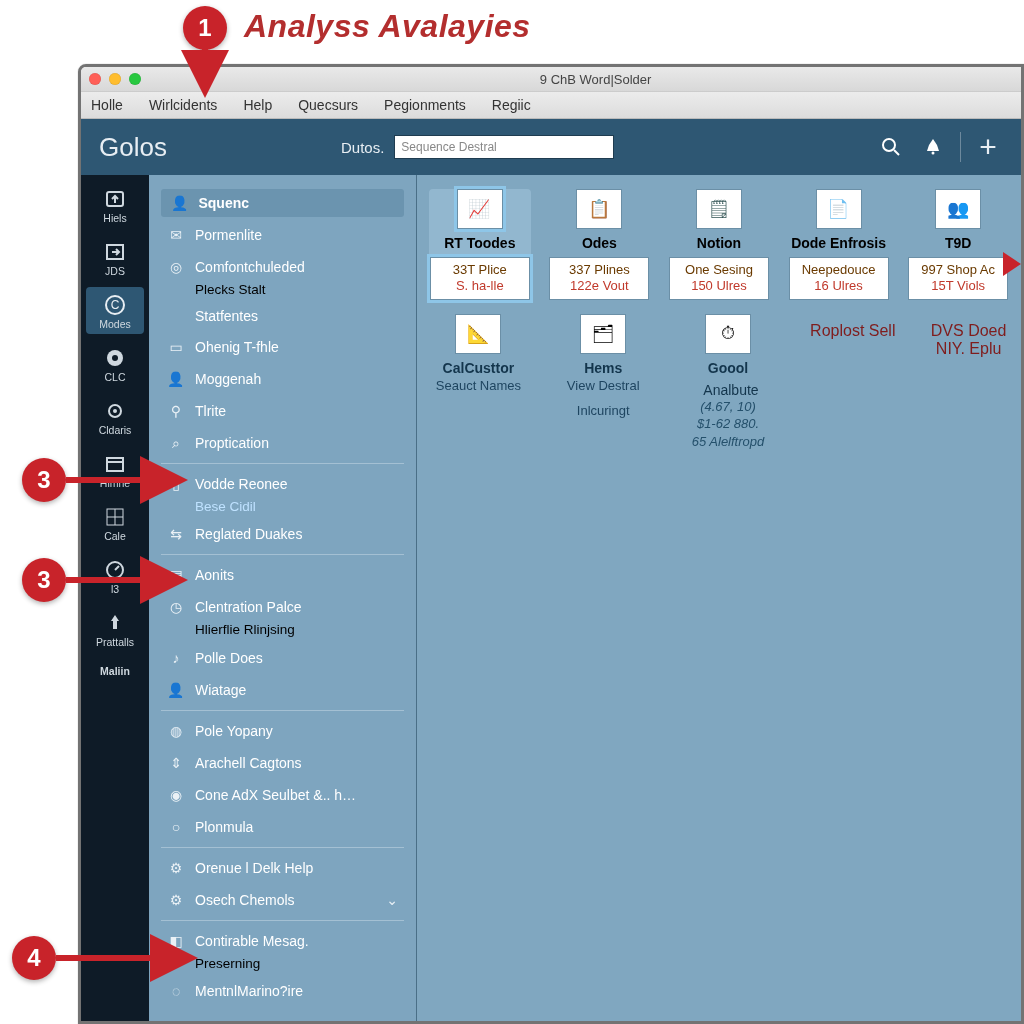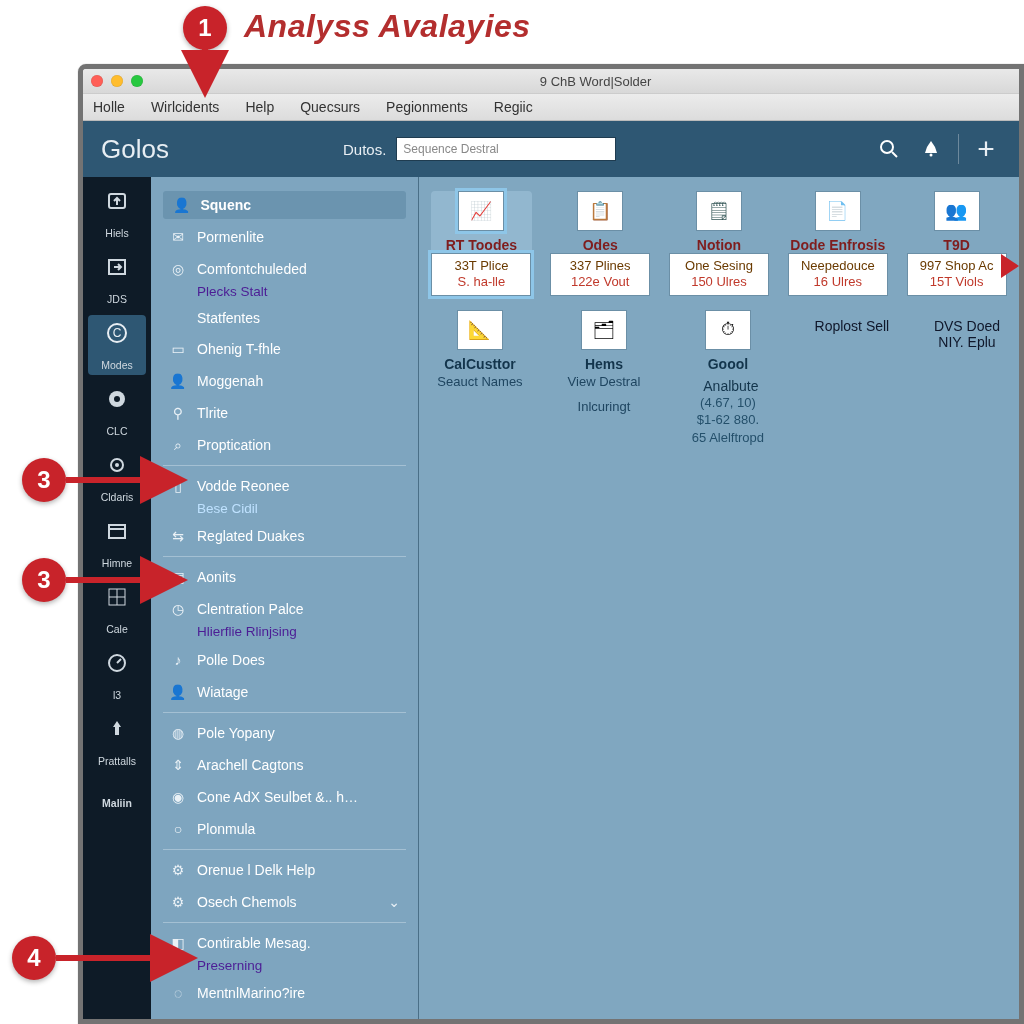--- a/index.html
+++ b/index.html
@@ -2,21 +2,21 @@
 <html><head>
 <meta charset="utf-8">
 <style>
 * { box-sizing: border-box; margin: 0; padding: 0; font-family: -apple-system, "Segoe UI", Arial, sans-serif; }
 html, body { width: 1024px; height: 1024px; overflow: hidden; background: #fff; }
 
 .callout { position: absolute; z-index: 50; }
 .callout .circle { width: 44px; height: 44px; border-radius: 50%; background: #c8232a; color: #fff; display: flex; align-items: center; justify-content: center; font-size: 24px; font-weight: bold; box-shadow: 0 2px 5px rgba(0,0,0,.3); }
 .title-label { position: absolute; font-size: 32px; font-weight: 600; color: #b32e2e; letter-spacing: .5px; }
 
-.window { position: absolute; left: 78px; top: 64px; right: 0; bottom: 0; border: 5px solid #737373; border-radius: 8px 0 0 0; overflow: hidden; background: #f4f4f4; box-shadow: 0 0 0 1px rgba(0,0,0,.05); }
+.window { position: absolute; left: 78px; top: 64px; right: 0; bottom: 0; border: 3px solid #737373; border-radius: 8px 0 0 0; overflow: hidden; background: #f4f4f4; box-shadow: 0 0 0 1px rgba(0,0,0,.05); }
 
 .titlebar { height: 24px; background: linear-gradient(#e9e9e9,#d8d8d8); display: flex; align-items: center; padding: 0 8px; position: relative; }
 .traffic { display: flex; gap: 8px; }
 .traffic span { width: 12px; height: 12px; border-radius: 50%; display: inline-block; box-shadow: inset 0 0 1px rgba(0,0,0,.3); }
 .tl-close { background: #ff5f57; }
 .tl-min { background: #ffbd2e; }
 .tl-max { background: #28c840; }
 .titlebar .wtitle { position: absolute; left: 50%; transform: translateX(-10%); color: #444; font-size: 13px; }
 
 .menubar { height: 28px; background: linear-gradient(#ececec,#dcdcdc); border-top: 1px solid #ccc; border-bottom: 1px solid #bbb; display: flex; align-items: center; padding: 0 10px; gap: 26px; font-size: 14px; color: #333; }
@@ -29,49 +29,49 @@
 .appbar .ricon { width: 30px; display: flex; align-items: center; justify-content: center; font-size: 20px; margin: 0 6px; }
 .appbar .vdiv { width: 1px; height: 30px; background: rgba(255,255,255,.3); margin: 0 6px; }
 .appbar .plus { font-size: 30px; font-weight: 200; }
 
 .body { display: flex; height: calc(100% - 108px); }
 
 .rail { width: 68px; background: #0e1b27; color: #cfd8df; display: flex; flex-direction: column; align-items: center; padding-top: 6px; }
 .rail .ritem { width: 58px; padding: 6px 0 4px; display: flex; flex-direction: column; align-items: center; font-size: 10.5px; border-radius: 4px; margin-bottom: 6px; }
 .rail .ritem.active { background: #2e5773; }
 .rail .ritem .ricn { width: 28px; height: 24px; display: flex; align-items: center; justify-content: center; font-size: 18px; }
-.rail .ritem .rlbl { margin-top: 14px; }
+.rail .ritem .rlbl { margin-top: 1px; }
 
 .sidepanel { width: 268px; background: #7ea5bf; border-right: 1px solid #4a6f87; overflow-y: auto; padding: 14px 12px; font-size: 14px; color: #fff; }
 .sp-hdr { background: #6b94af; border-radius: 3px; padding: 6px 10px; display: flex; align-items: center; gap: 10px; font-weight: 600; }
 .sp-item { display: flex; align-items: center; gap: 10px; padding: 5px 6px; margin-top: 4px; }
 .sp-item .icn { width: 18px; height: 18px; display: flex; align-items: center; justify-content: center; font-size: 14px; color: #eaf1f6; }
-.sp-sub { padding-left: 34px; font-size: 13.5px; color: #4c1d95; line-height: 1.35; }
+.sp-sub { padding-left: 34px; font-size: 13.5px; color: #000000; line-height: 1.35; }
 .sp-sub.hl { color: #bfe2ff; }
 .sp-div { border-top: 1px solid #a4c0d3; margin: 6px 0; }
 .sp-item.withchev { justify-content: space-between; }
 .chev { font-size: 14px; color: #e7eff5; }
 
 .main { flex: 1; background: #80a7c0; padding: 14px 12px; overflow: hidden; }
 .cards { display: flex; gap: 18px; }
 .card { width: 110px; display: flex; flex-direction: column; align-items: center; }
 .card .thumb { width: 46px; height: 40px; background: #fff; border: 1px solid #6b8fa6; display: flex; align-items: center; justify-content: center; font-size: 18px; color: #355; }
-.card .clabel { margin-top: 6px; font-size: 14px; color: #7f1d1d; font-weight: 600; text-align: left; }
+.card .clabel { margin-top: 6px; font-size: 14px; color: #000000; font-weight: 600; text-align: left; }
 .card.sel .thumb, .card.sel .metric { box-shadow: 0 0 0 3px #8ec6e8; }
 .card.sel { background: rgba(180,215,235,.35); border-radius: 4px; padding: 0px; margin: 0px; }
-.metric { background: #fff; border: 1px solid #6b8fa6; width: 100px; padding: 4px 4px; text-align: center; font-size: 13px; line-height: 1.25; }
+.metric { margin-top: 6px; background: #fff; border: 1px solid #6b8fa6; width: 100px; padding: 4px 4px; text-align: center; font-size: 13px; line-height: 1.25; }
 .metric .m1 { color: #6a3a00; }
 .metric .m2 { color: #c0392b; }
 .row2 { display: flex; gap: 26px; margin-top: 14px; }
 .tool { width: 110px; display: flex; flex-direction: column; align-items: center; text-align: center; }
 .tool .thumb { width: 46px; height: 40px; background: #fff; border: 1px solid #6b8fa6; display: flex; align-items: center; justify-content: center; font-size: 18px; }
 .tool .tl { margin-top: 6px; color: #13354c; font-weight: 600; font-size: 14px; }
 .tool .sub { font-size: 13px; color: #1e4560; margin-top: 2px; }
-.infocol { text-align: center; font-size: 13px; color: #24506b; line-height: 1.35; }
-.linkish { color: #0f172a; font-size: 14px; }
+.infocol { text-align: center; font-size: 13px; color: #24506b; line-height: 1.35; font-style: italic; }
+.linkish { color: #7f1d1d; font-size: 16px; }
 .rededge { position: absolute; right: -2px; top: 185px; }
 
 svg { overflow: visible; }
 </style>
 </head>
 <body>
 
 <div class="title-label" style="left:244px; top:8px;font-style:italic;">Analyss Avalayies</div>
 
 <div class="callout" style="left:183px; top:6px;">

